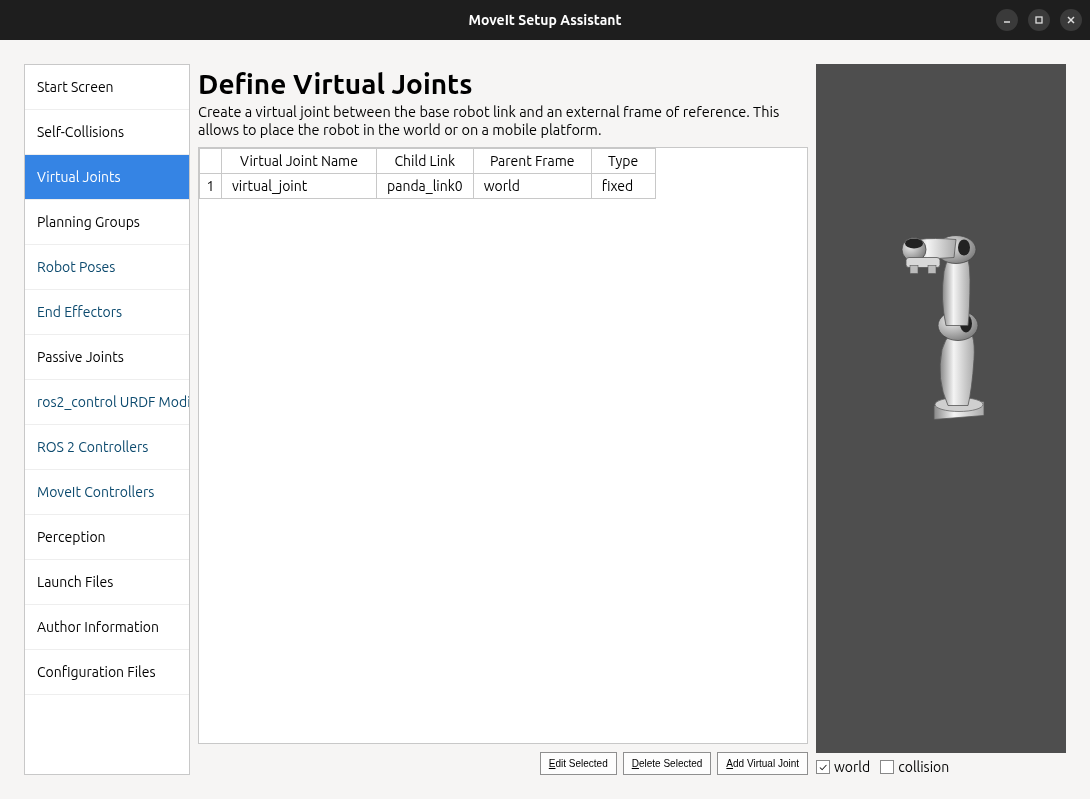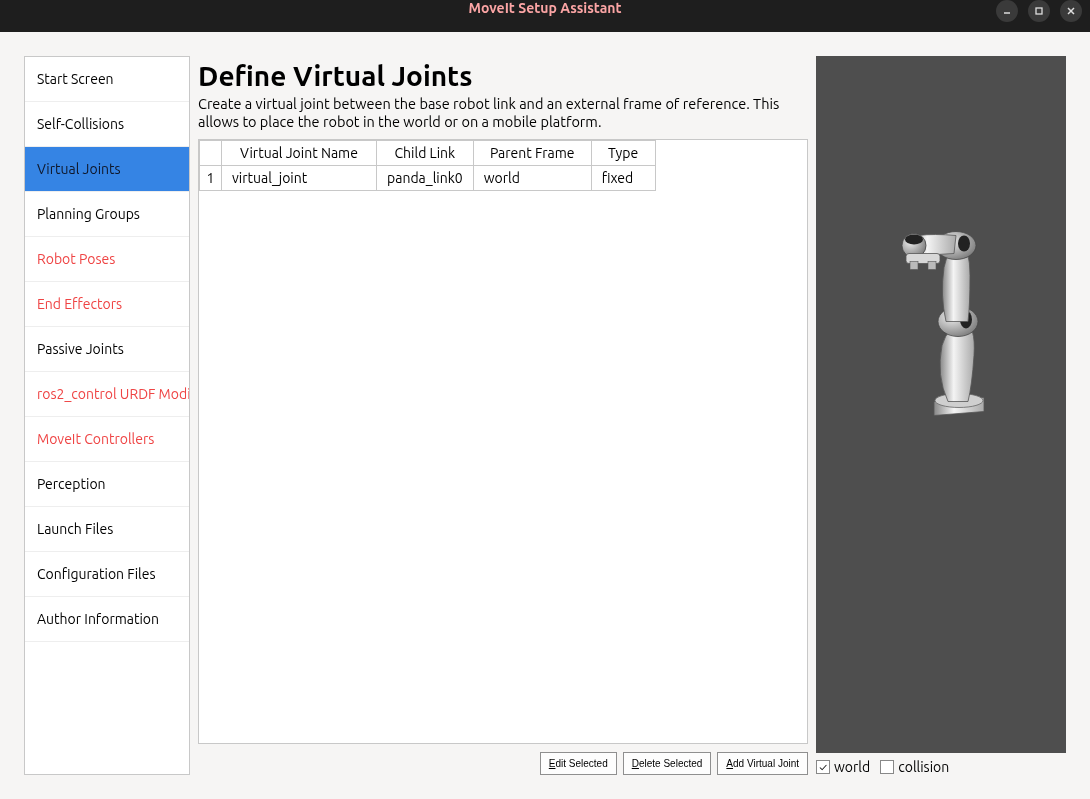--- a/index.html
+++ b/index.html
@@ -12,25 +12,25 @@
   overflow: hidden;
 }
 .window {
   width: 1090px;
   height: 799px;
   background: #000;
   display: flex;
   flex-direction: column;
 }
 .titlebar {
-  height: 32px;
+  height: 40px;
   background: #1e1e1e;
-  color: #fca5a5;
-  display: flex;
-  align-items: flex-start;
+  color: #ffffff;
+  display: flex;
+  align-items: center;
   position: relative;
 }
 .titlebar-title {
   margin: 0 auto;
   font-weight: 600;
   font-size: 14px;
 }
 .titlebar-controls {
   position: absolute;
   right: 8px;
@@ -69,24 +69,24 @@
   display: flex;
   align-items: center;
   border-bottom: 1px solid #eee;
   font-size: 14px;
   white-space: nowrap;
   overflow: hidden;
   cursor: pointer;
 }
 .sidebar-item.selected {
   background: #3584e4;
-  color: #0f172a;
+  color: #ffffff;
 }
 .sidebar-item.disabled {
-  color: #ef4444;
+  color: #0c4a6e;
   cursor: default;
 }
 .main {
   flex: 1;
   display: flex;
   flex-direction: column;
 }
 .main-title {
   font-size: 28px;
   font-weight: 700;
@@ -216,33 +216,36 @@
       <div class="sidebar-item disabled">
           <span>End Effectors</span>
         </div>
       <div class="sidebar-item">
           <span>Passive Joints</span>
         </div>
       <div class="sidebar-item disabled">
           <span>ros2_control URDF Modifications</span>
         </div>
       <div class="sidebar-item disabled">
+          <span>ROS 2 Controllers</span>
+        </div>
+      <div class="sidebar-item disabled">
           <span>MoveIt Controllers</span>
         </div>
       <div class="sidebar-item">
           <span>Perception</span>
         </div>
       <div class="sidebar-item">
           <span>Launch Files</span>
         </div>
       <div class="sidebar-item">
+          <span>Author Information</span>
+        </div>
+      <div class="sidebar-item">
           <span>Configuration Files</span>
-        </div>
-      <div class="sidebar-item">
-          <span>Author Information</span>
         </div>
     </div>
 
     <div class="main">
       <div class="main-title">Define Virtual Joints</div>
       <div class="main-desc">Create a virtual joint between the base robot link and an external frame of reference. This allows to place the robot in the world or on a mobile platform.</div>
 
       <div class="table-wrap">
         <table class="vjt">
           <thead>

